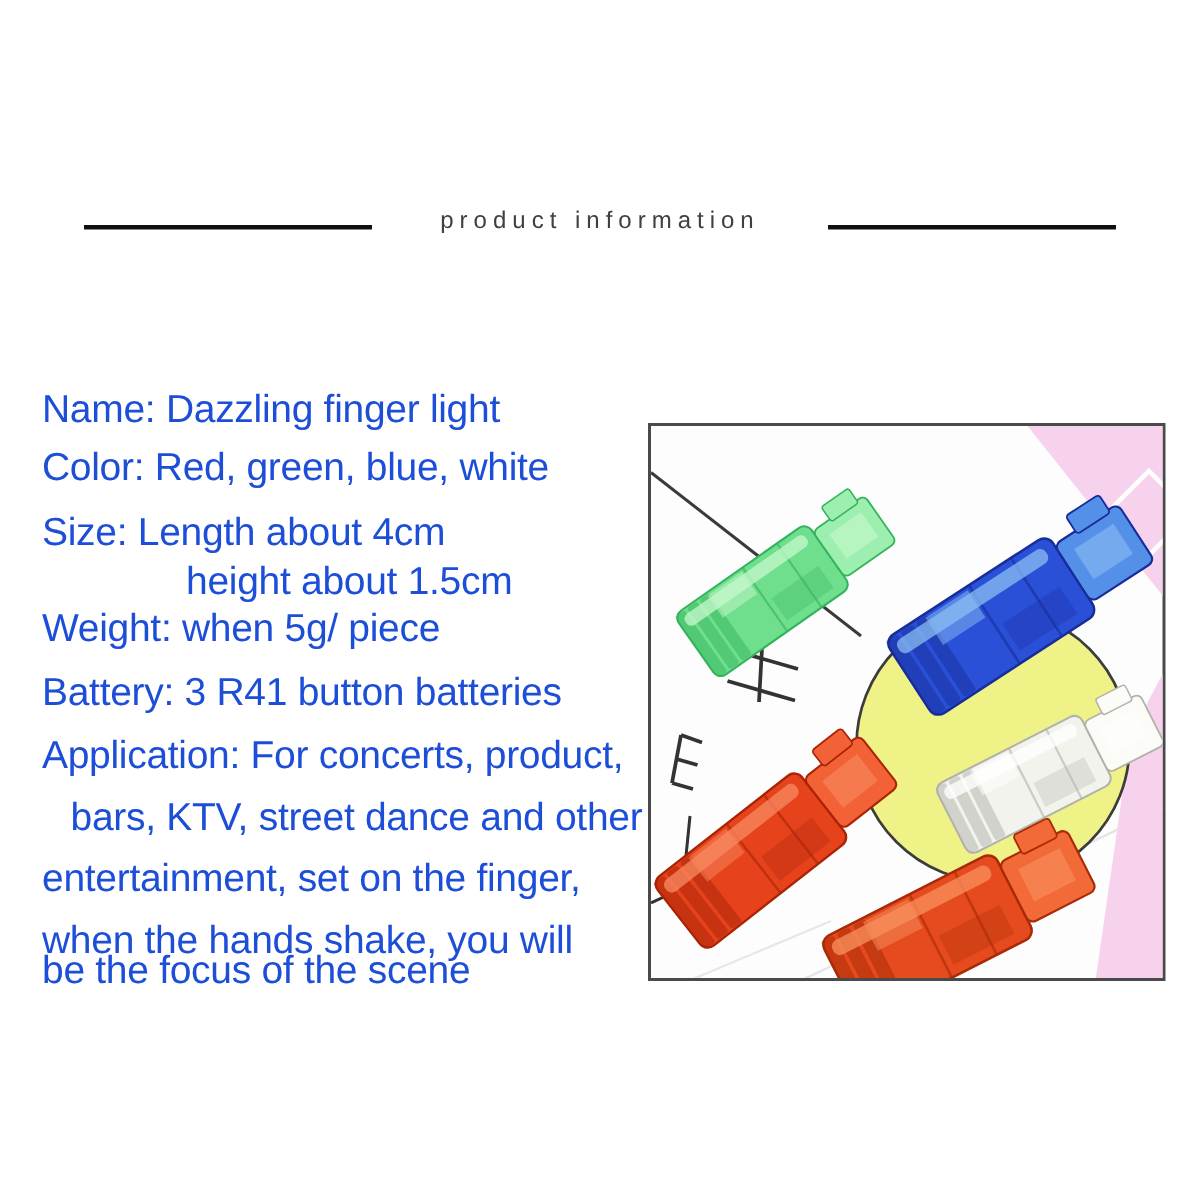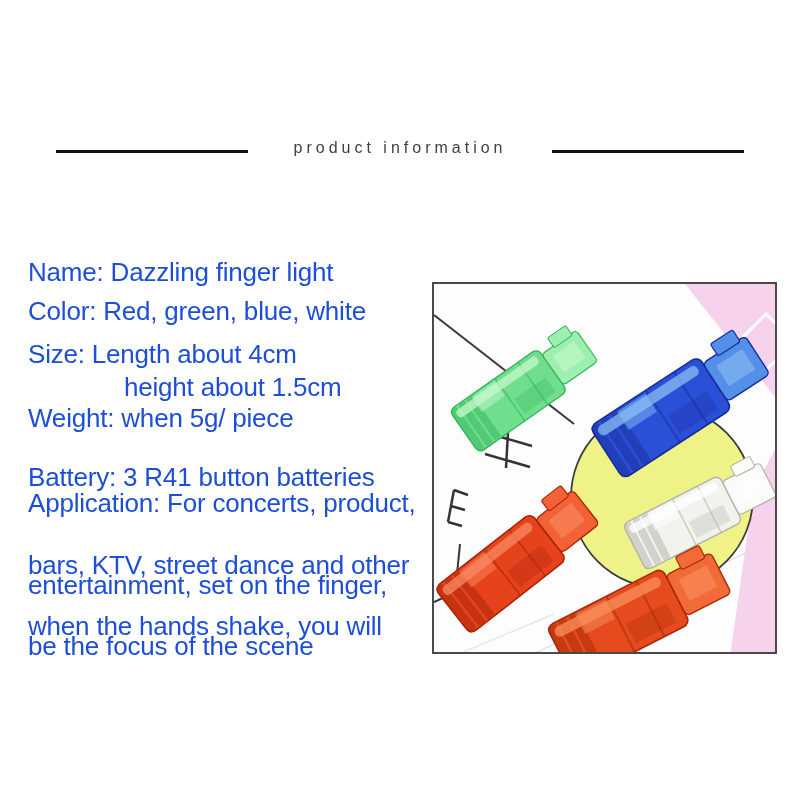--- a/index.html
+++ b/index.html
@@ -20,23 +20,23 @@
   
   .spec{
     position:absolute;left:28px;font-size:26px;color:#1d4ed8;
     letter-spacing:-0.2px;white-space:nowrap;
   }
   #spec-name{top:257px;}
   #spec-color{top:296px;}
   #spec-size-1{top:339px;}
   #spec-size-2{top:372px;left:76px;margin-left:48px;}
   #spec-weight{top:403px;}
-  #spec-battery{top:462px;}
+  #spec-battery{top:446px;}
   #spec-app-1{top:488px;}
-  #spec-app-2{top:550px;}
+  #spec-app-2{top:529px;margin-left:19px;}
   #spec-app-3{top:570px;}
   #spec-app-4{top:611px;}
   #spec-app-5{top:631px;}
   
   #photo-frame{
     position:absolute;left:432px;top:282px;width:341px;height:368px;
     border:2px solid #4a4a4a;background:#fdfdfd;
   }
   #photo-svg{position:absolute;left:0;top:0;width:341px;height:368px;display:block;}
 </style>

